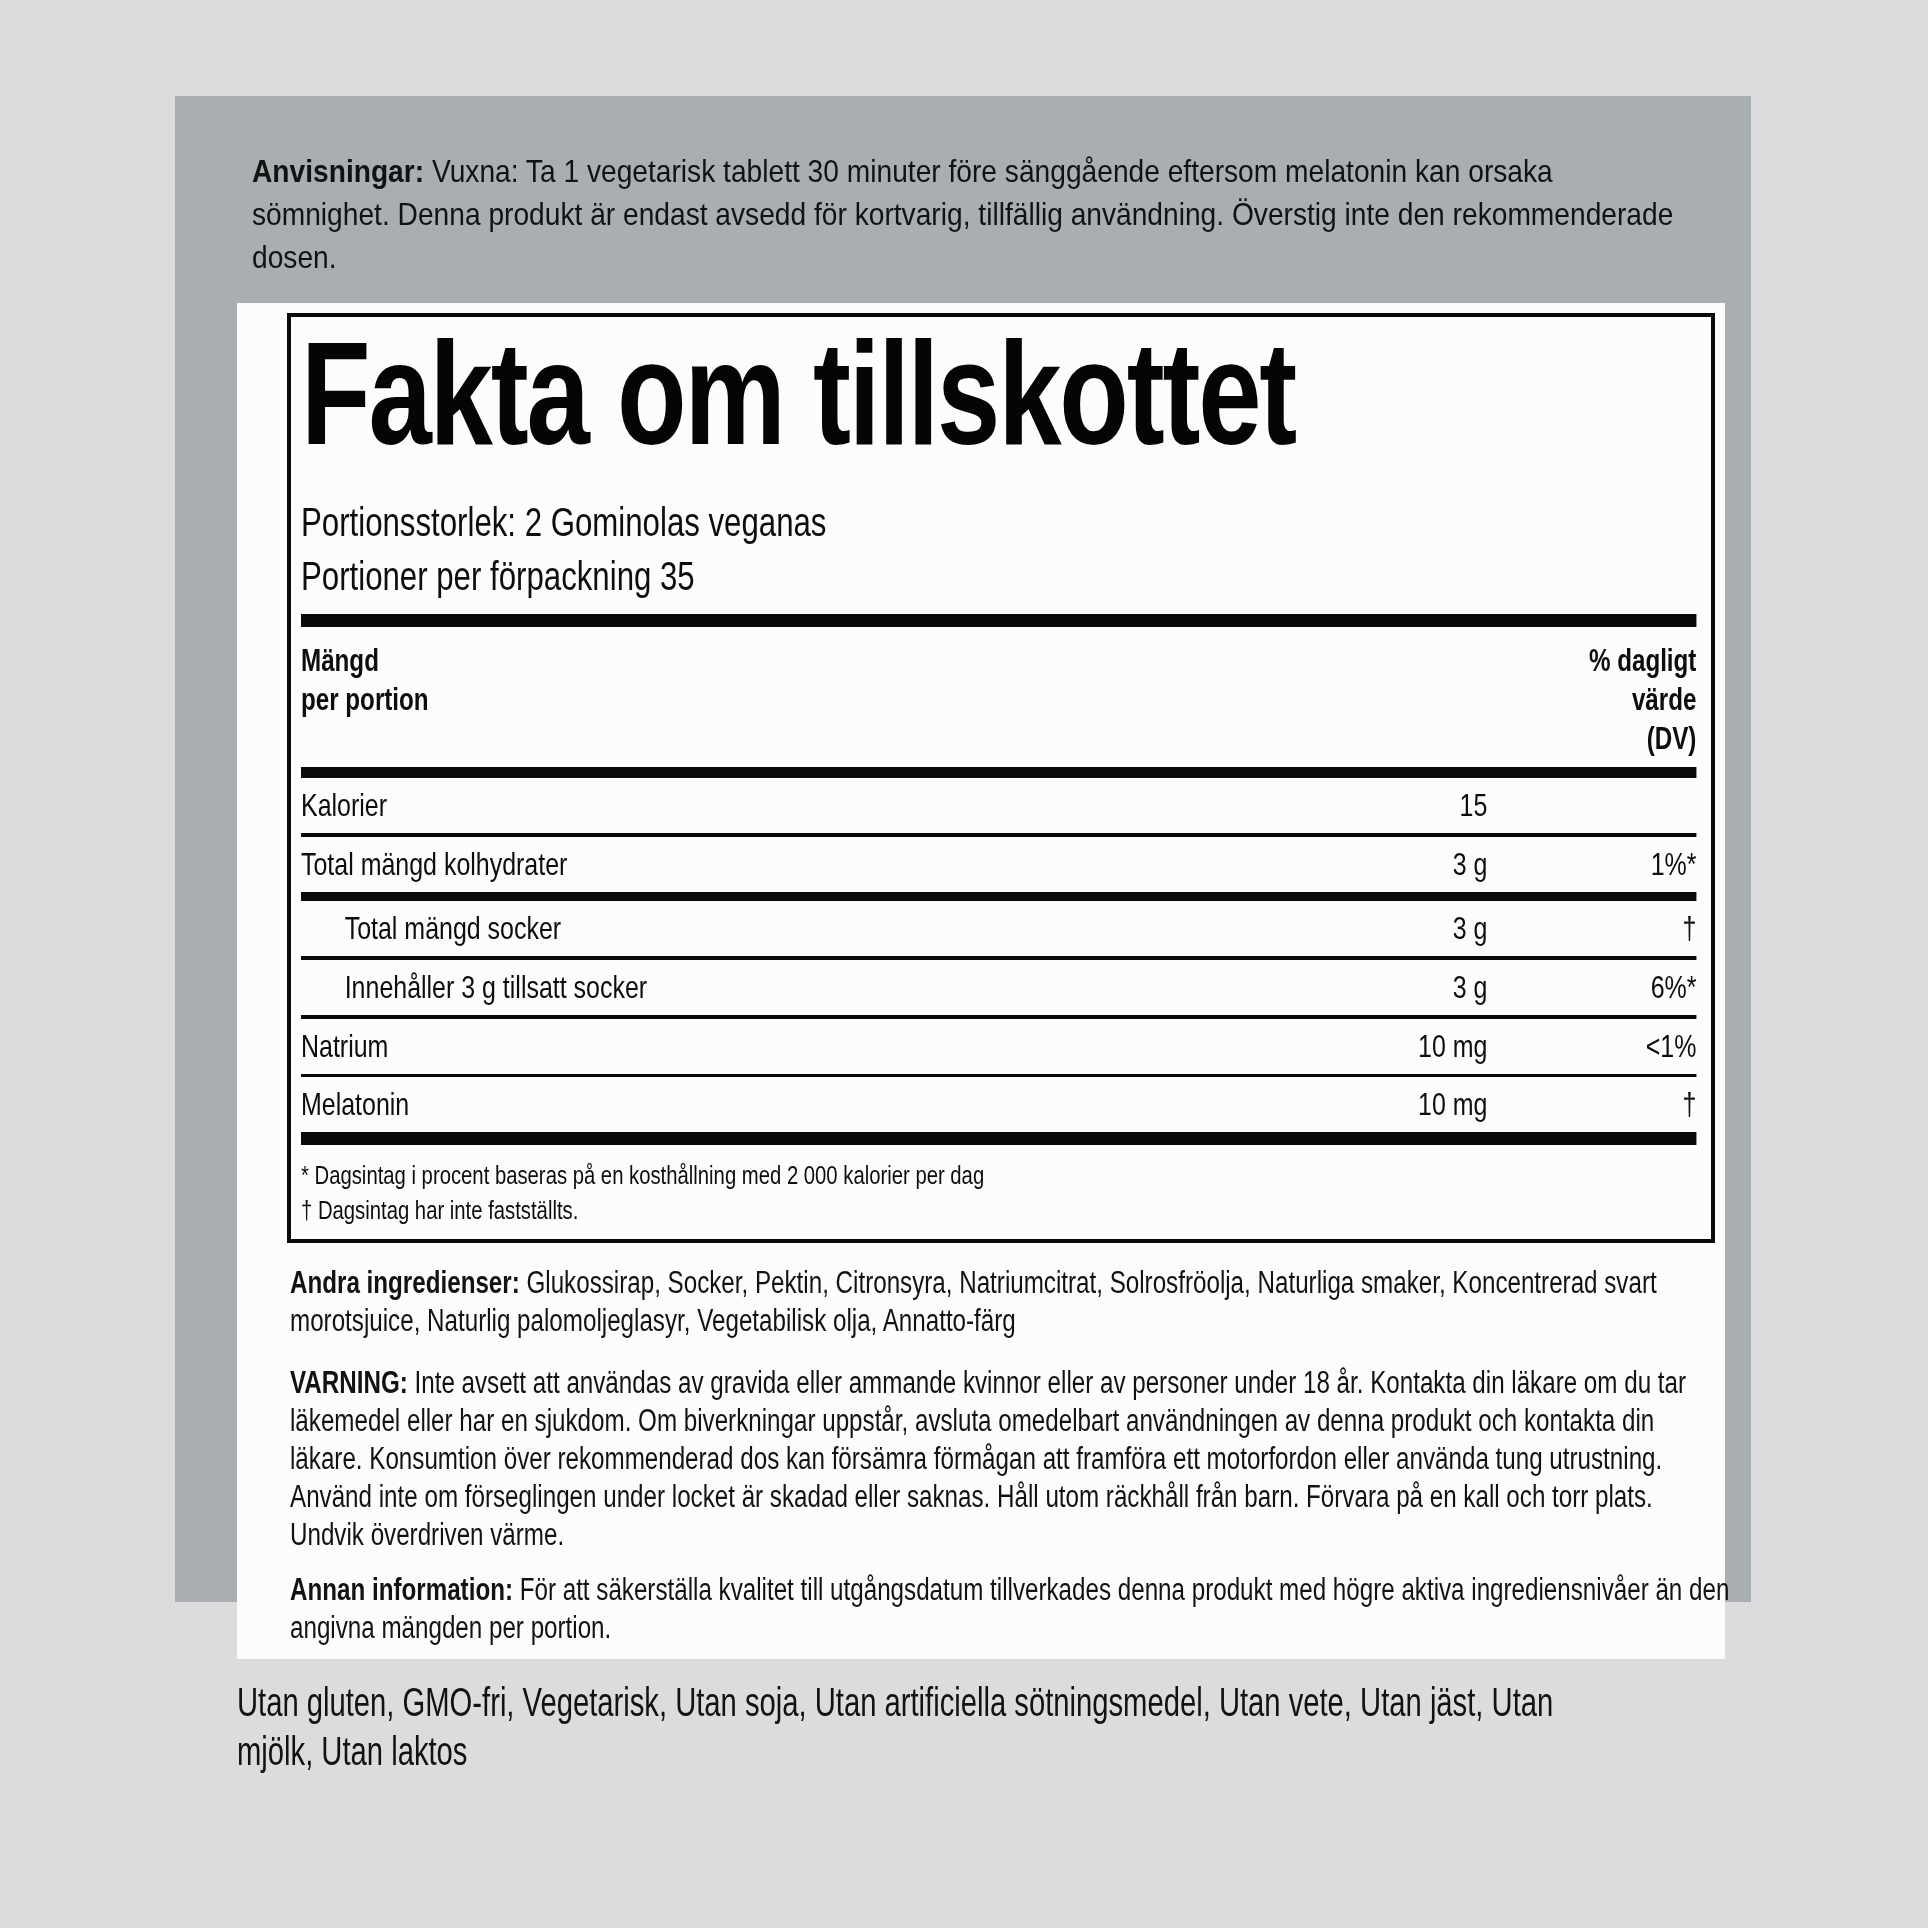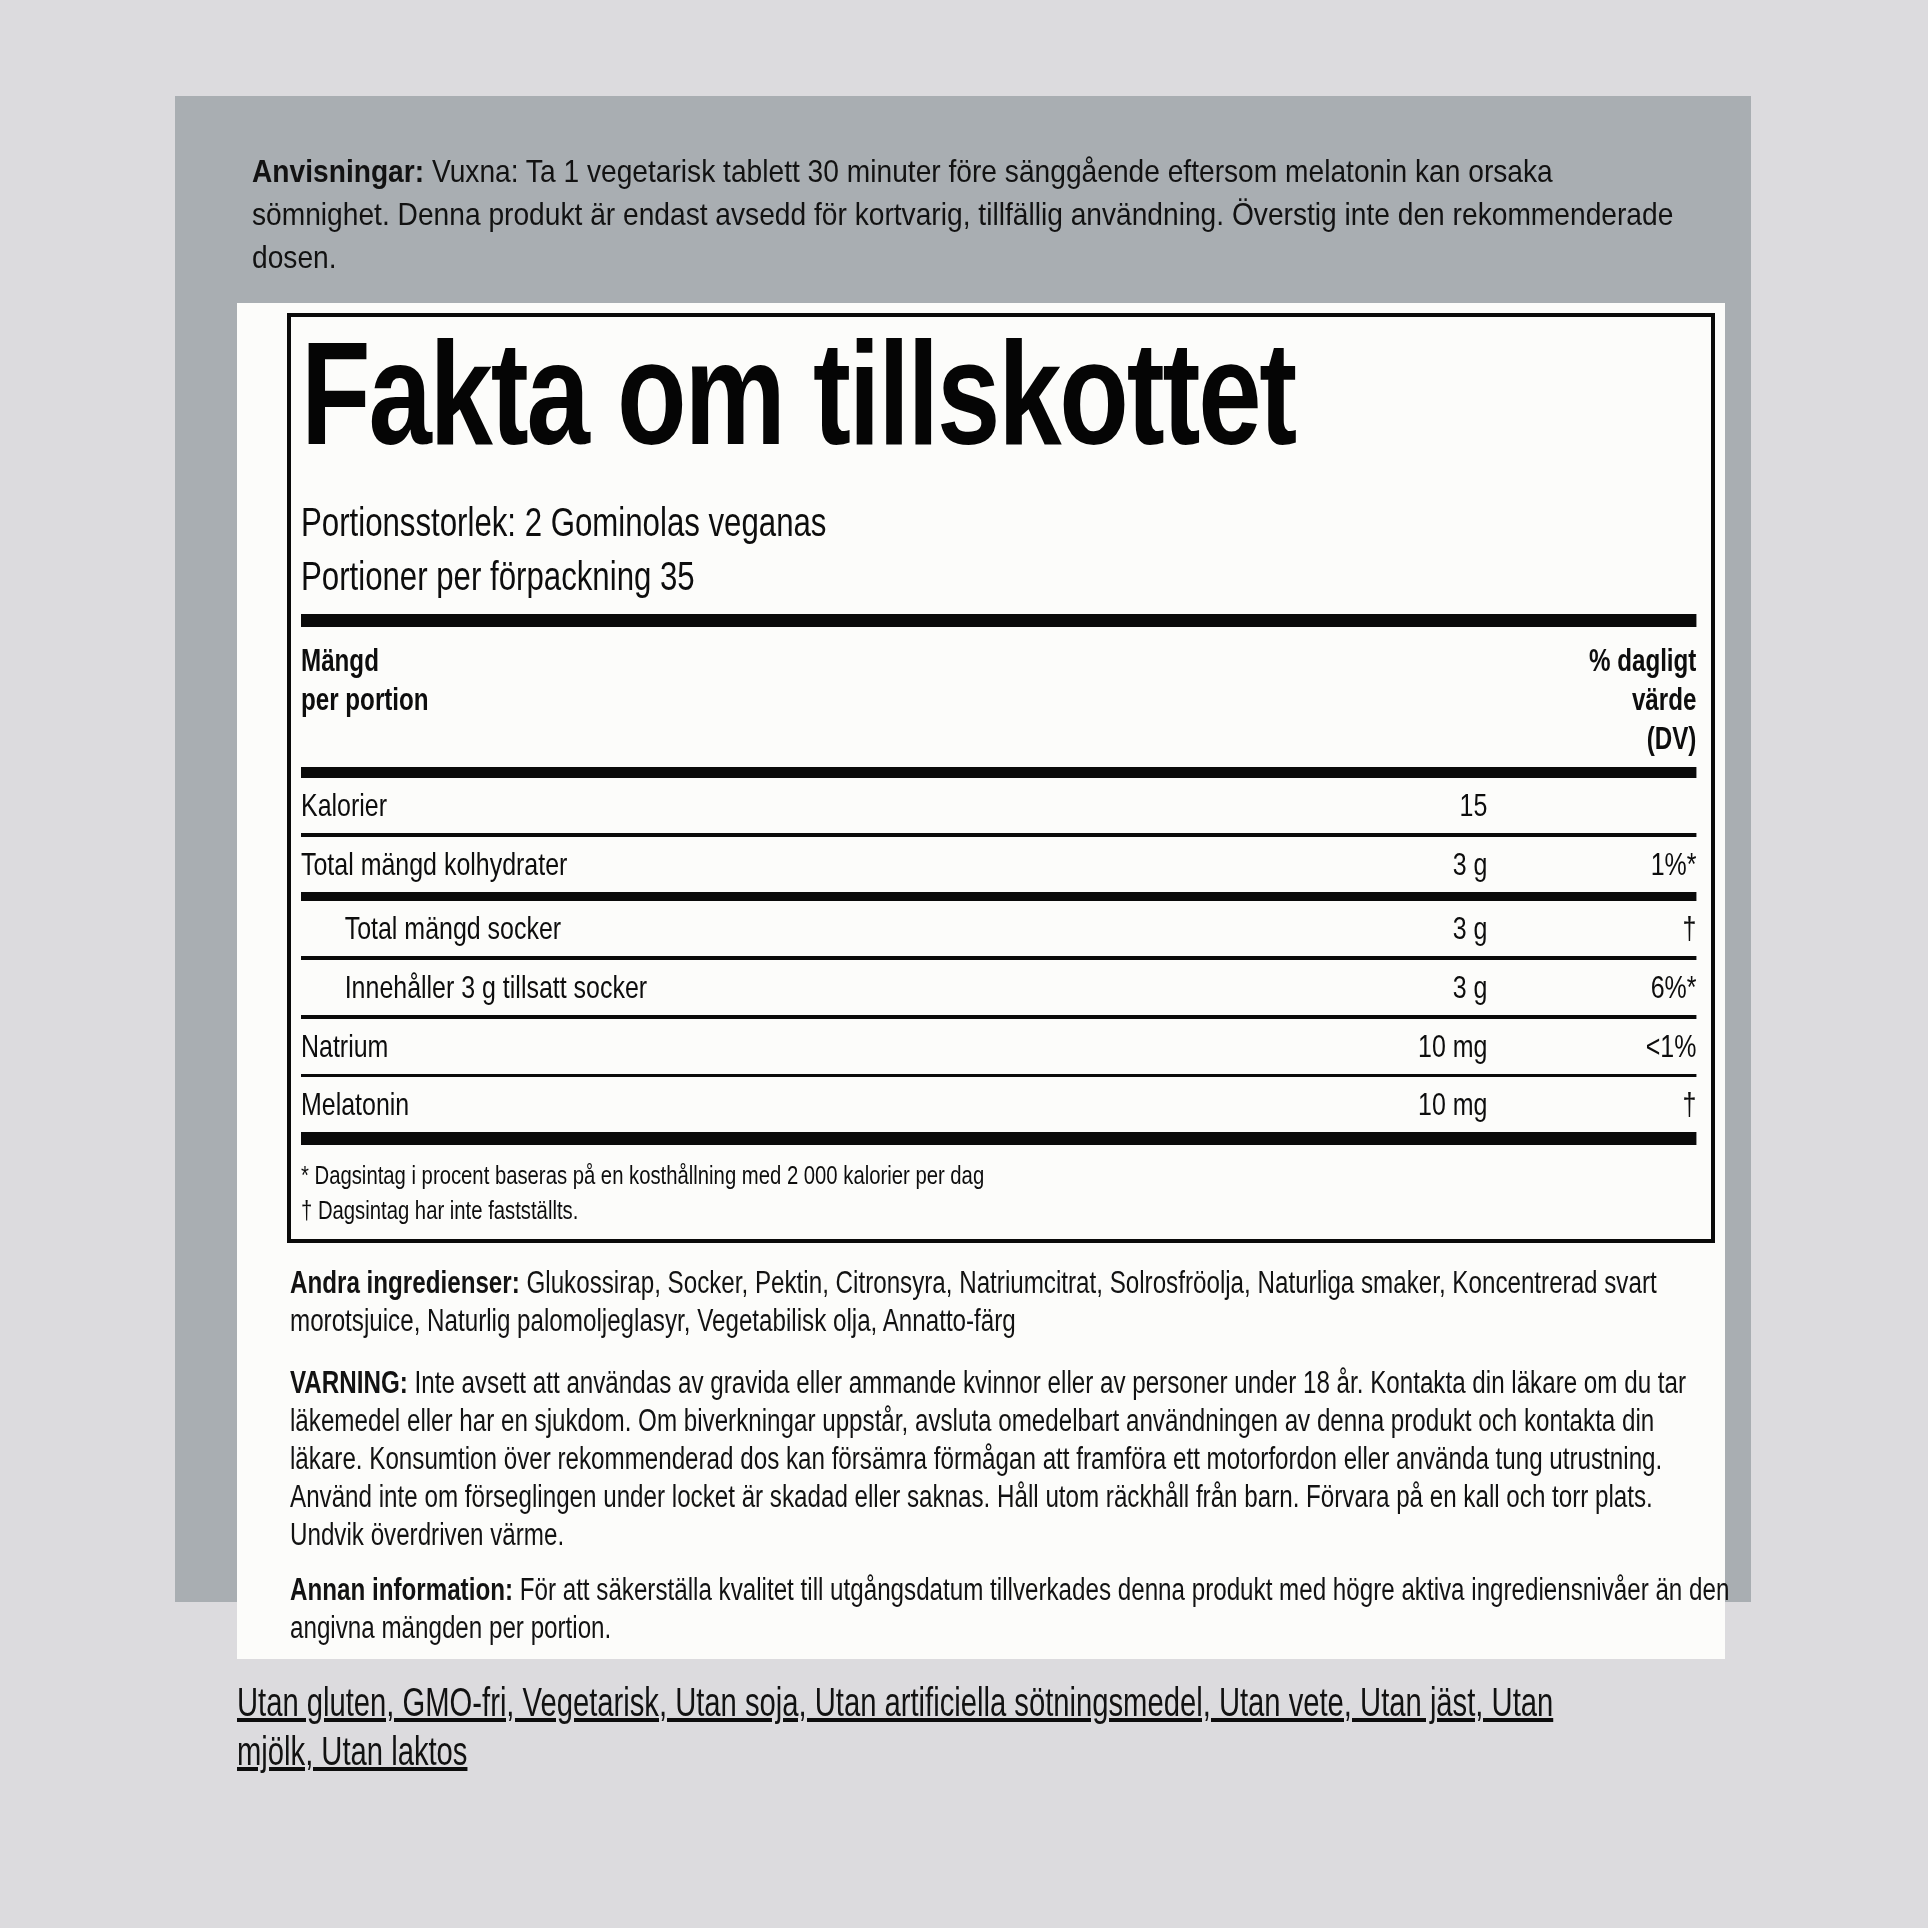--- a/index.html
+++ b/index.html
@@ -66,21 +66,21 @@
   .para{
     margin-left:13px;
     width:1846px;
     transform:scaleX(.78);transform-origin:0 0;
     font-size:31px;line-height:38px;color:#121212;
   }
   .para.other-ingredients{margin-top:21px;}
   .para.warning{margin-top:24.5px;}
   .para.other-info{margin-top:17px;}
   
-  .claims{position:absolute;left:62px;top:1582px;width:1469px;text-decoration:underline;}
+  .claims{position:absolute;left:62px;top:1582px;width:1469px;}
   .claims-inner{
     width:1911px;
     transform:scaleX(.73);transform-origin:0 0;
     font-size:40px;line-height:49px;color:#121212;
   }
 </style>
 </head>
 <body>
 
 <div class="stage">

